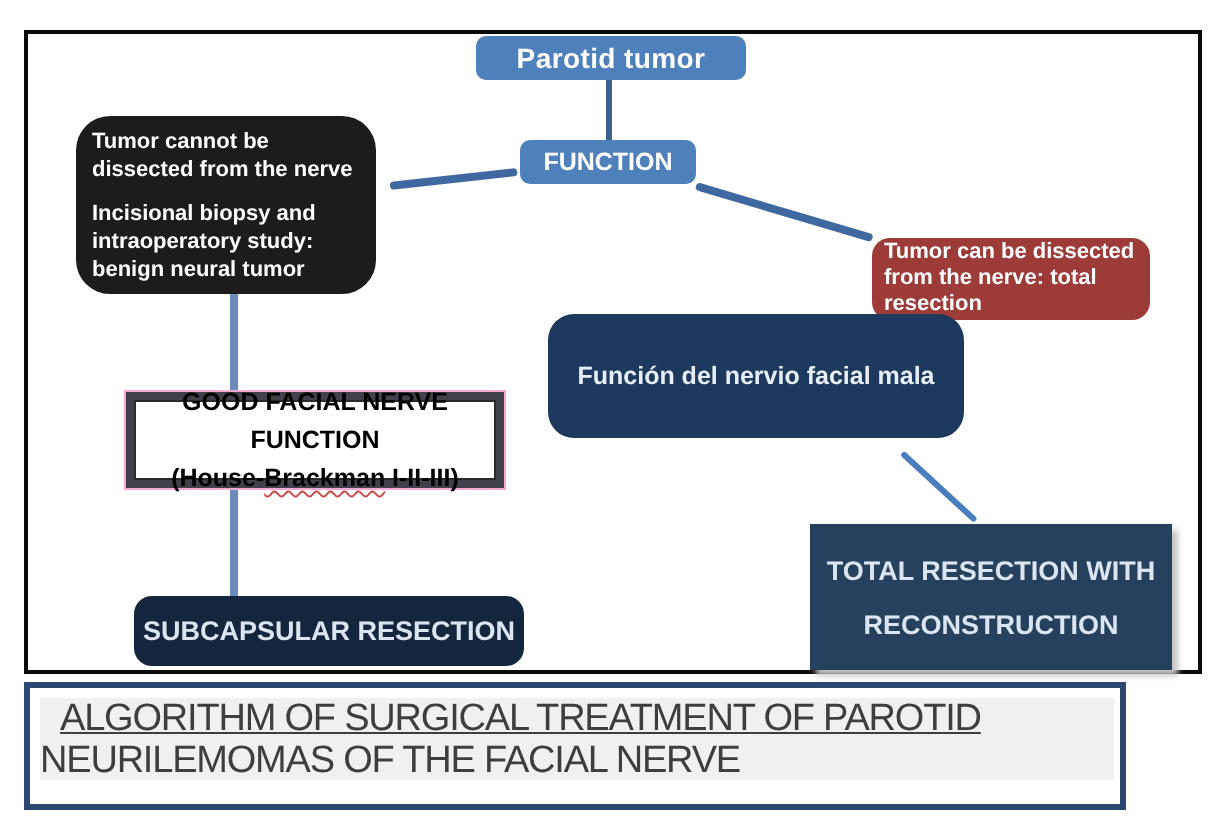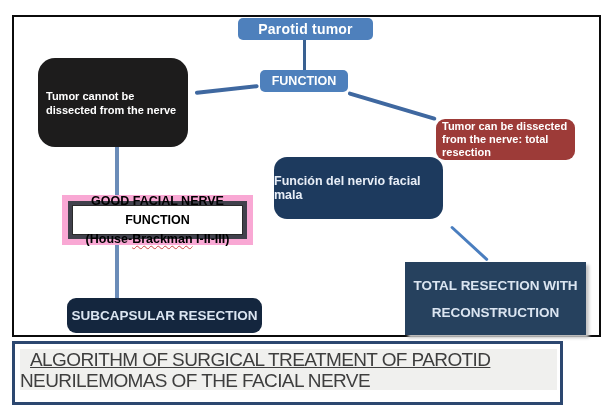--- a/index.html
+++ b/index.html
@@ -24,28 +24,28 @@
     border-radius:17px;font-size:11px;line-height:14px;
     flex-direction:column;gap:8px;padding:20px 8px;
   }
   
   .red-box{
     left:436px;top:119px;width:139px;height:41px;background:#9d3b38;
     border-radius:9px;font-size:11px;line-height:13px;padding:0 6px;z-index:2;
   }
   
   .funcion-box{
-    left:274px;top:157px;width:169px;height:62px;background:#1d3a5e;
+    left:274px;top:157px;width:208px;height:62px;background:#1d3a5e;
     border-radius:13px;font-size:12.5px;flex-direction:column;gap:14px;
     z-index:3;color:#e8eef7;
   }
   
   .good-box{
     left:62px;top:195px;width:191px;height:50px;background:#41414c;
-    border:6px solid #f9a8d4;padding:4px;
+    border:1px solid #f9a8d4;padding:4px;
   }
   .good-inner{
     box-sizing:border-box;width:100%;height:100%;background:#fff;
     border:1px solid #2a2a2a;display:flex;flex-direction:column;
     align-items:center;justify-content:center;
     font-size:12.5px;line-height:19px;color:#000;font-weight:bold;text-align:center;
   }
   .misspelled{
     text-decoration-line:underline;text-decoration-style:wavy;
     text-decoration-color:#d04545;text-decoration-thickness:1px;
@@ -101,20 +101,21 @@
   <div class="abs node blue-box parotid">
     <span>Parotid tumor</span>
   </div>
 
   <div class="abs node blue-box surgery">
     <span>FUNCTION</span>
   </div>
 
   <div class="abs node black-box">
     <span>Tumor cannot be dissected from the nerve</span>
+    <span>Incisional biopsy and intraoperatory study: benign neural tumor</span>
   </div>
 
   <div class="abs node red-box">
     <span>Tumor can be dissected from the nerve: total resection</span>
   </div>
 
   <div class="abs node funcion-box">
     <span>Función del nervio facial mala</span>
   </div>
 

